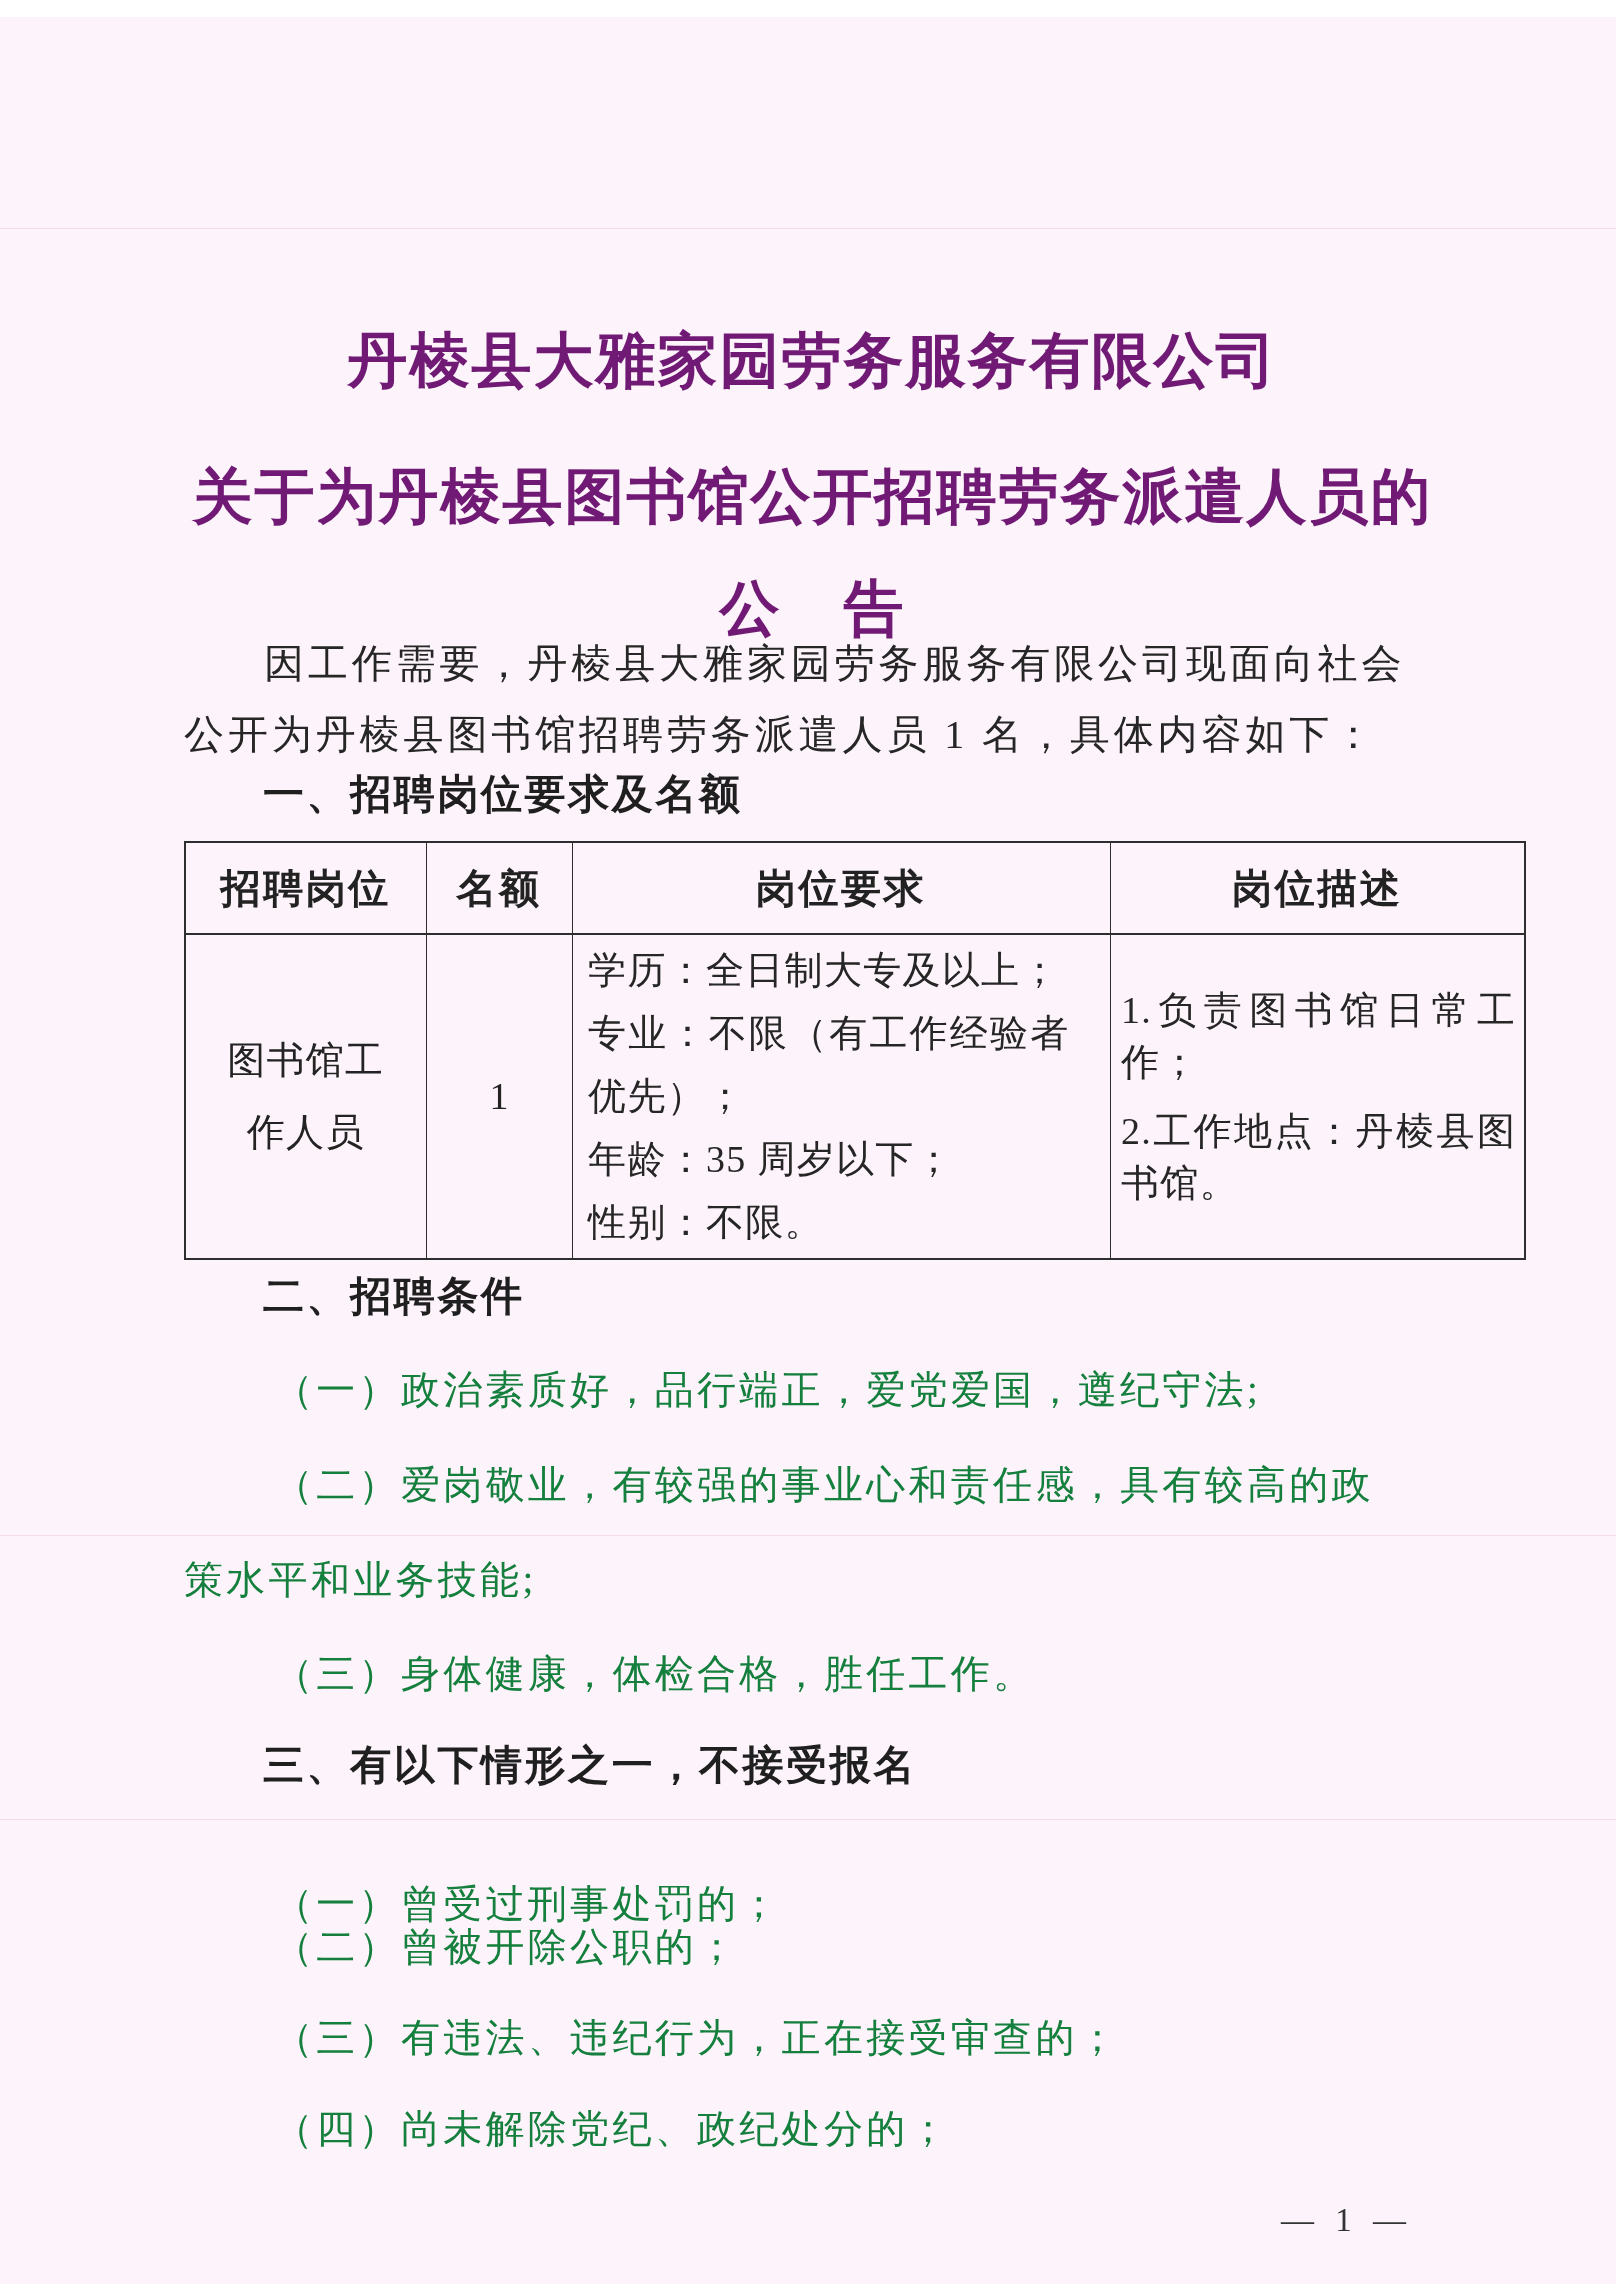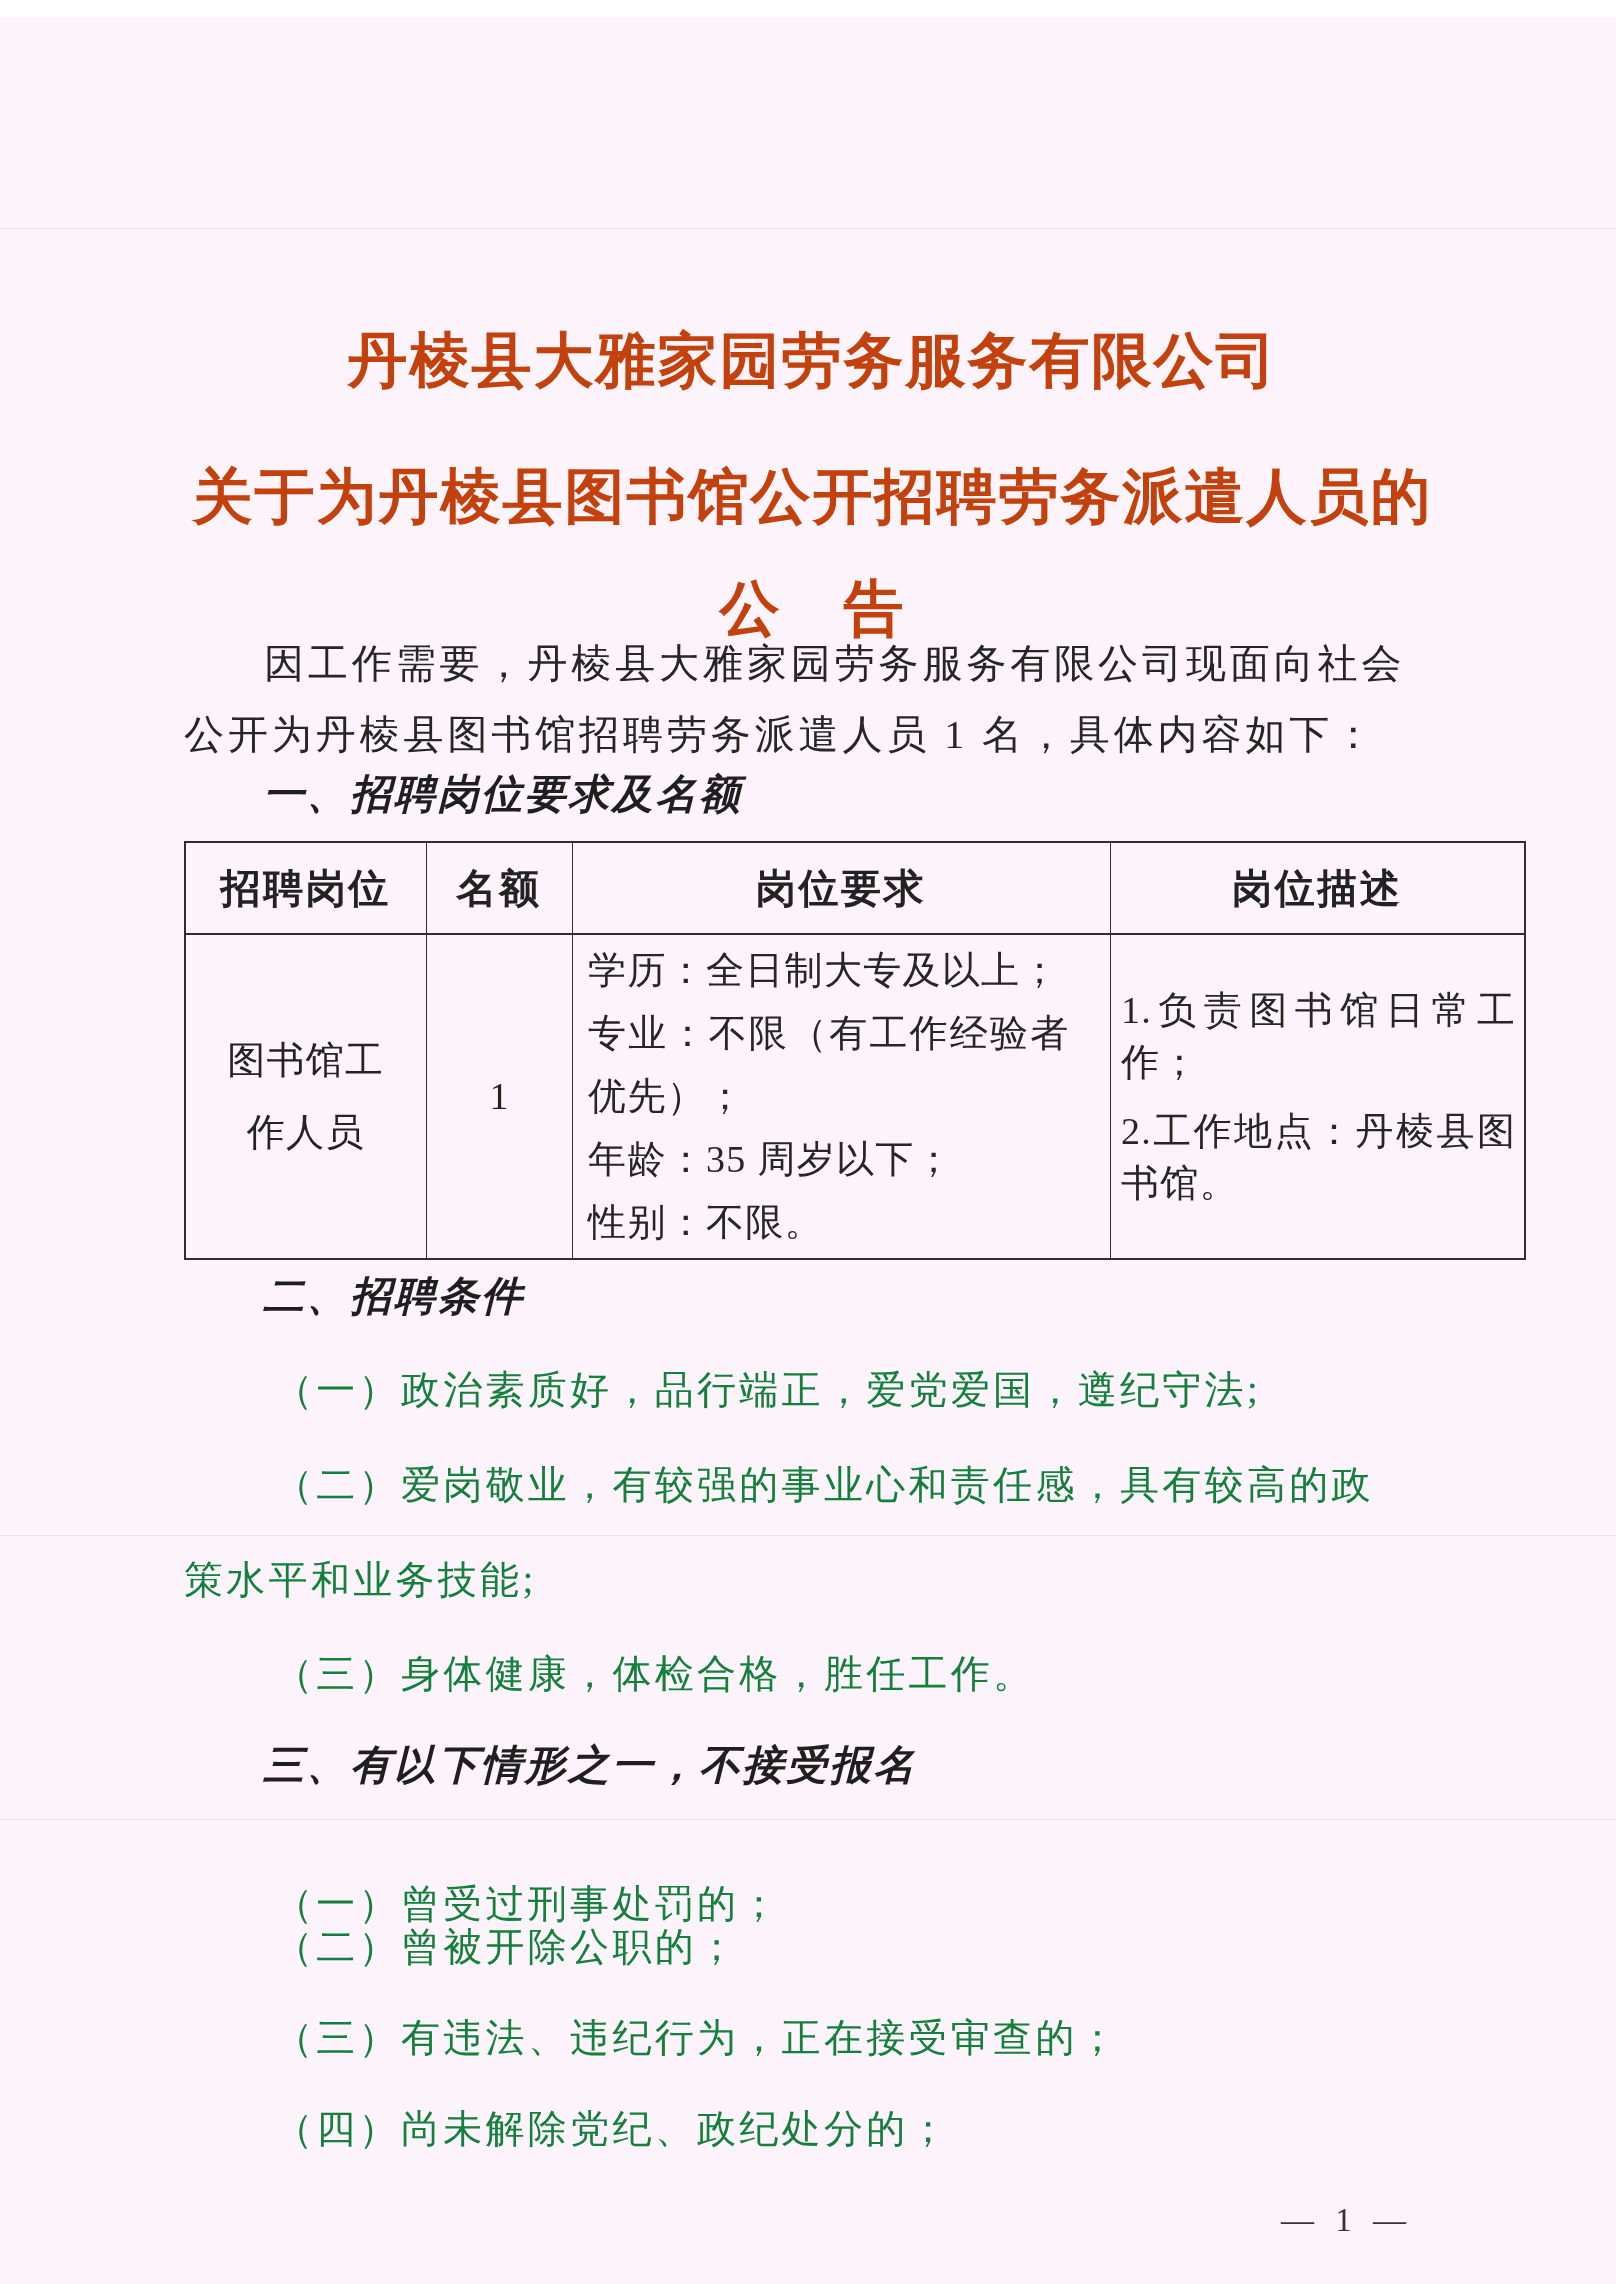--- a/index.html
+++ b/index.html
@@ -8,35 +8,35 @@
     background:#fdf3fa;
     font-family:"Liberation Serif","DejaVu Serif",serif;
     color:#232323;
   }
   .abs{position:absolute;}
   .top-white{left:0;top:0;width:1617px;height:17px;background:#ffffff;}
   .streak{left:0;right:0;height:1.3px;background:rgba(238,186,222,0.45);}
   .title{
     left:8px;right:0;text-align:center;
     font-size:60px;font-weight:700;line-height:1.15;
-    letter-spacing:2px;white-space:nowrap;color:#c2410c;
+    letter-spacing:2px;white-space:nowrap;color:#701a75;
   }
   .title-gong{letter-spacing:2px;}
   .bodyline{
     font-size:40px;line-height:1.15;white-space:nowrap;
     letter-spacing:3.9px;color:#262626;
   }
   .itemline{
     font-size:39px;line-height:1.15;white-space:nowrap;
     letter-spacing:3.3px;color:#15803d;
   }
   .heading{
     font-family:"Liberation Sans","DejaVu Sans",sans-serif;
     font-size:41px;font-weight:700;letter-spacing:2.6px;
-    line-height:1.15;white-space:nowrap;color:#1f1f1f;font-style:italic;
+    line-height:1.15;white-space:nowrap;color:#1f1f1f;
   }
   table.recruit{
     border-collapse:collapse;table-layout:fixed;
     width:1341px;height:402px;
     background:transparent;
   }
   table.recruit td,table.recruit th{
     border:1.3px solid #2e2e2e;vertical-align:middle;
     font-weight:normal;padding:0;
   }

